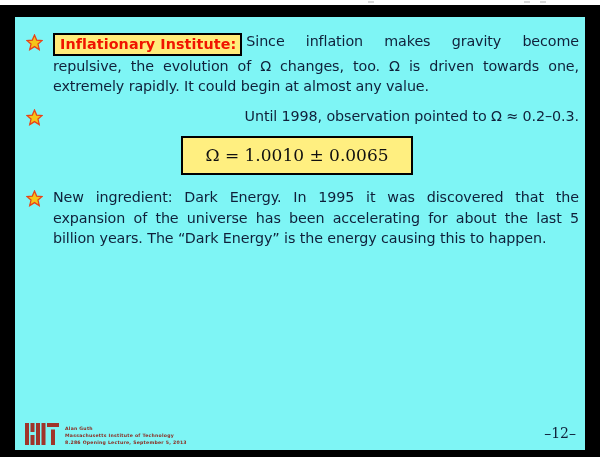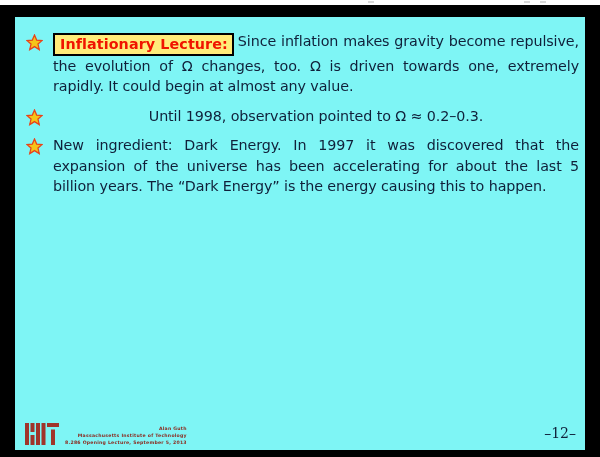--- a/index.html
+++ b/index.html
@@ -79,21 +79,21 @@
   .btext {
     font-family: "DejaVu Sans", sans-serif;
     font-size: 14.3px;
     line-height: 20.4px;
     color: #10203a;
     text-align: justify;
     letter-spacing: -0.1px;
     -webkit-hyphens: none;
     hyphens: none;
   }
-  .btext.nojust { text-align: center; }
+  .btext.nojust { text-align: right; }
 
   
   .hl-chip {
     display: inline-block;
     background: #ffec7a;
     border: 2px solid #000000;
     color: #f01400;
     font-weight: bold;
     font-size: 14.3px;
     line-height: 16px;
@@ -121,21 +121,20 @@
     white-space: nowrap;
   }
 
   
   #footer {
     position: absolute;
     left: 0;
     right: 0;
     bottom: 2px;
     height: 30px;
-    text-align: right;
   }
   #mit-logo {
     position: absolute;
     left: 10px;
     bottom: 3px;
     width: 34px;
     height: 22px;
     display: block;
   }
   #credits {
@@ -172,38 +171,41 @@
 
   <div id="slide-frame">
     <div id="slide-canvas">
 
       <div class="bullet-list">
 
         <div class="bullet">
           <svg class="star-icon" viewBox="0 0 20 20">
             <path d="M10 1.2 L12.55 7.1 L19 7.65 L14.1 11.85 L15.6 18.3 L10 14.85 L4.4 18.3 L5.9 11.85 L1 7.65 L7.45 7.1 Z" fill="#f5c518" stroke="#e8431a" stroke-width="1.5" stroke-linejoin="miter"></path>
           </svg>
-          <div class="btext"><span class="hl-chip">Inflationary Lecture:</span><span>Since inflation makes gravity become repulsive, the evolution of Ω changes, too.  Ω is driven towards one, extremely rapidly. It could begin at almost any value.</span></div>
+          <div class="btext"><span class="hl-chip">Inflationary Institute:</span><span>Since inflation makes gravity become repulsive, the evolution of Ω changes, too.  Ω is driven towards one, extremely rapidly. It could begin at almost any value.</span></div>
         </div>
 
 
         <div class="bullet">
           <svg class="star-icon" viewBox="0 0 20 20">
             <path d="M10 1.2 L12.55 7.1 L19 7.65 L14.1 11.85 L15.6 18.3 L10 14.85 L4.4 18.3 L5.9 11.85 L1 7.65 L7.45 7.1 Z" fill="#f5c518" stroke="#e8431a" stroke-width="1.5" stroke-linejoin="miter"></path>
           </svg>
           <div class="btext nojust">Until 1998, observation pointed to Ω ≈ 0.2–0.3.</div>
         </div>
 
 
+        <div class="eq-wrap">
+          <span class="eq-box">Ω = 1.0010 ± 0.0065</span>
+        </div>
 
         <div class="bullet">
           <svg class="star-icon" viewBox="0 0 20 20">
             <path d="M10 1.2 L12.55 7.1 L19 7.65 L14.1 11.85 L15.6 18.3 L10 14.85 L4.4 18.3 L5.9 11.85 L1 7.65 L7.45 7.1 Z" fill="#f5c518" stroke="#e8431a" stroke-width="1.5" stroke-linejoin="miter"></path>
           </svg>
-          <div class="btext">New ingredient: Dark Energy. In 1997 it was discovered that the expansion of the universe has been accelerating for about the last 5 billion years.  The “Dark Energy” is the energy causing this to happen.</div>
+          <div class="btext">New ingredient: Dark Energy. In 1995 it was discovered that the expansion of the universe has been accelerating for about the last 5 billion years.  The “Dark Energy” is the energy causing this to happen.</div>
         </div>
 
       </div>
 
       <div id="footer">
         <svg id="mit-logo" viewBox="0 0 68 44">
           <g fill="#a0342a">
             <rect x="0" y="0" width="8" height="44"></rect>
             <rect x="11" y="0" width="8" height="18"></rect>
             <rect x="11" y="24" width="8" height="20"></rect>

